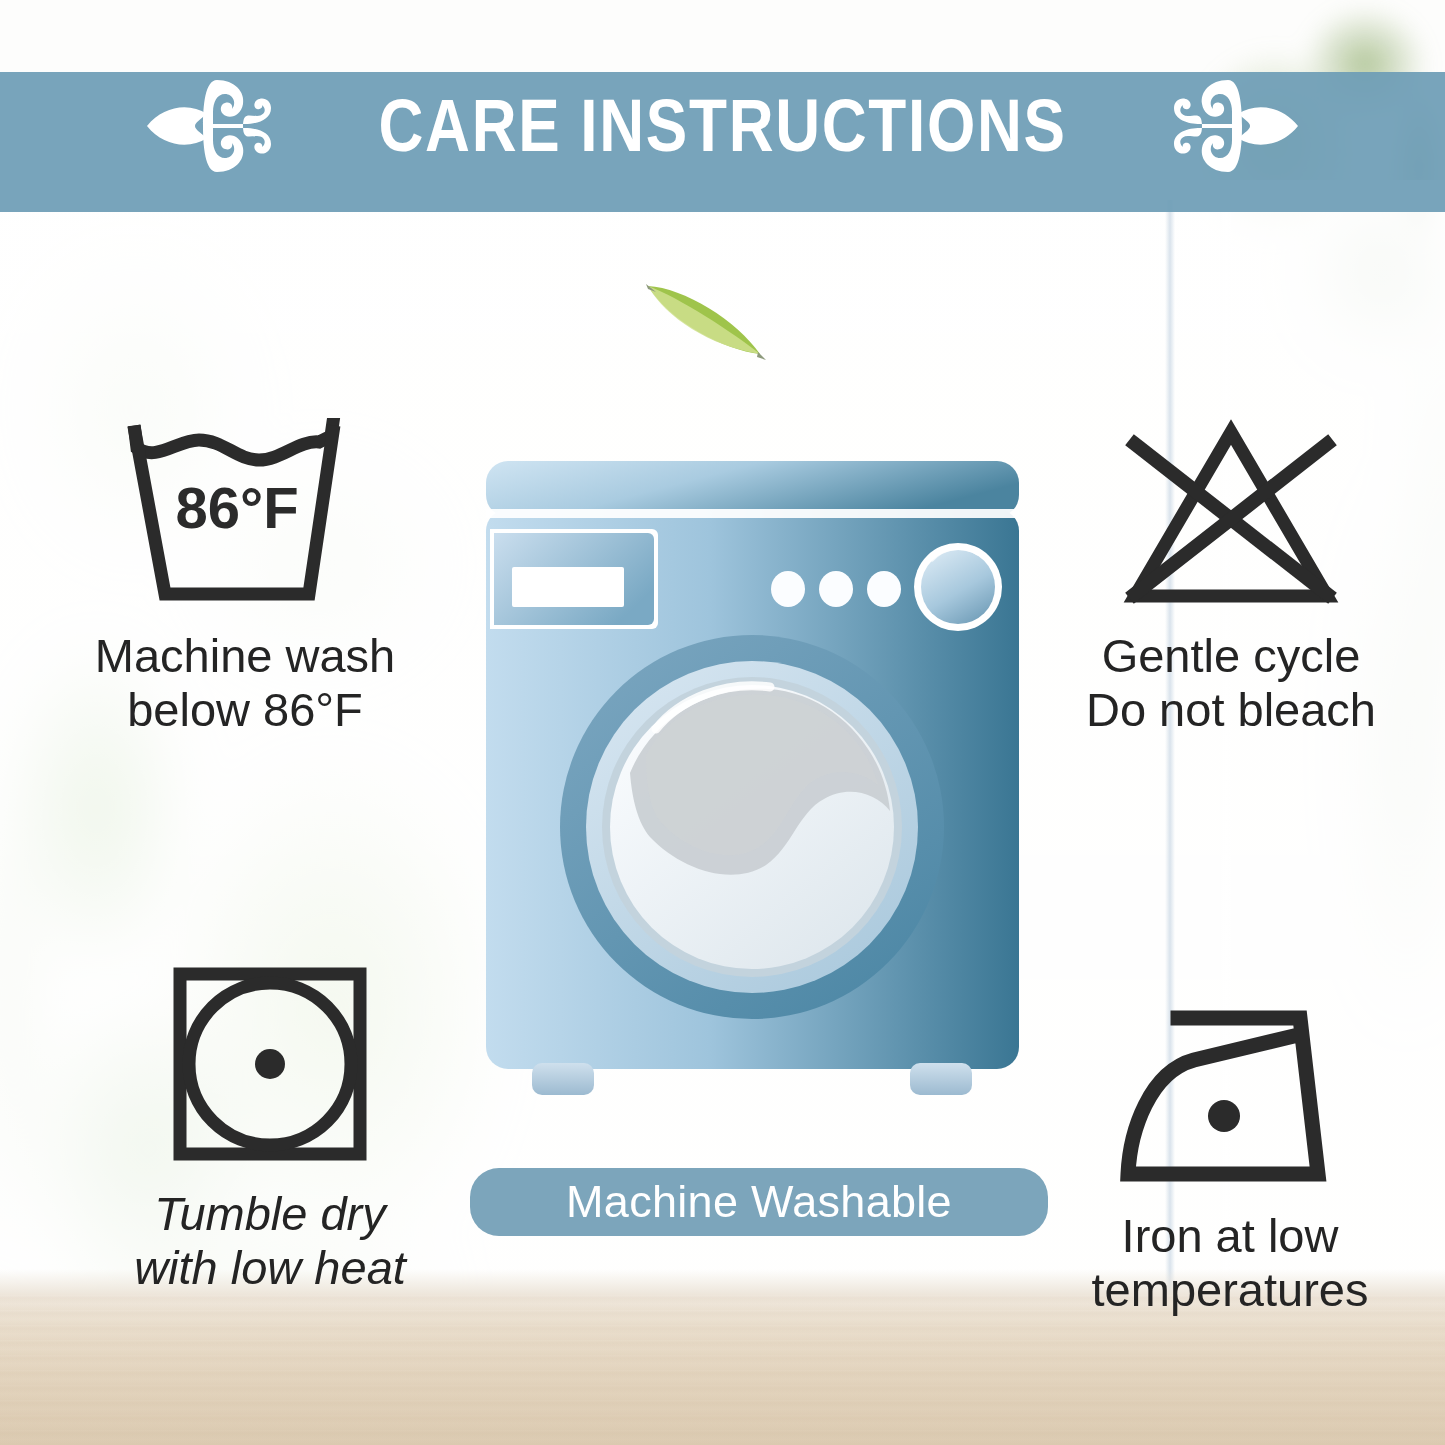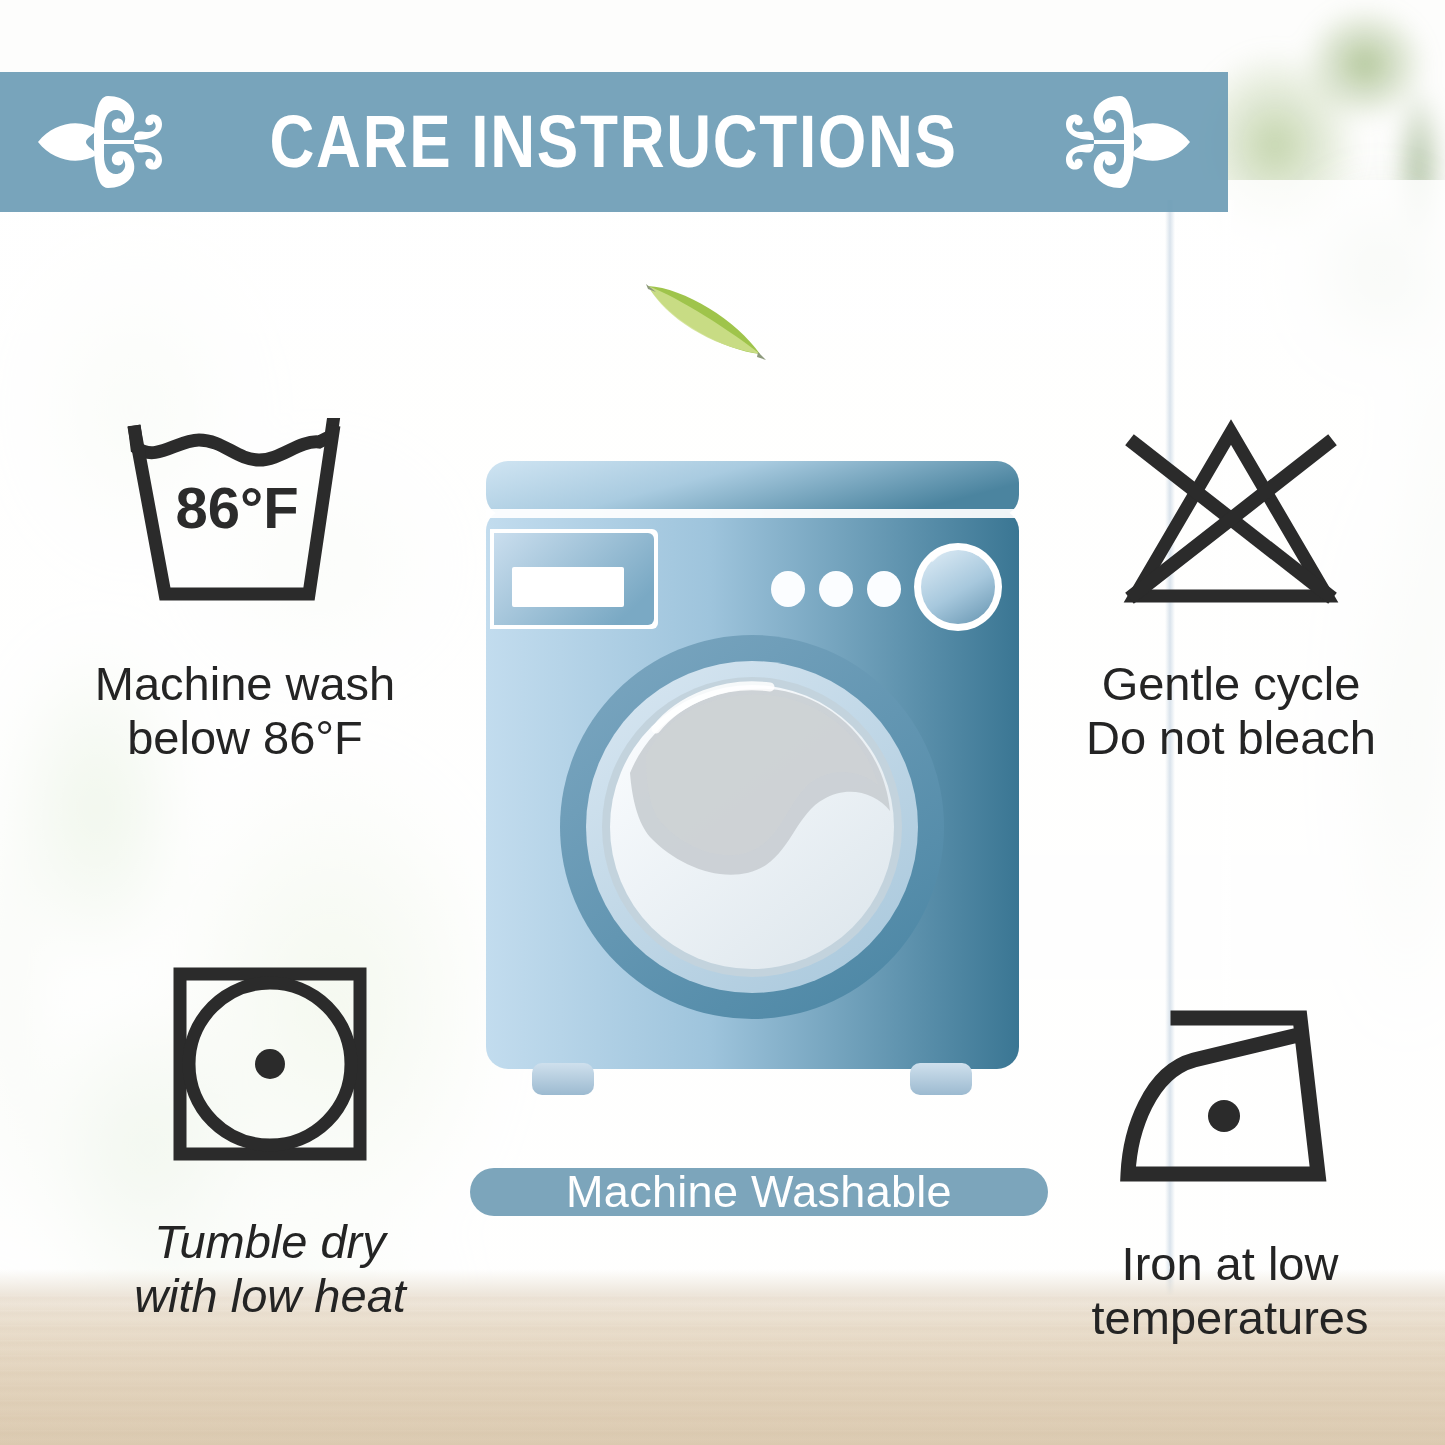--- a/index.html
+++ b/index.html
@@ -45,43 +45,43 @@
   .pane-a{left:1165px;width:10px;background:linear-gradient(90deg,rgba(215,226,235,.0),rgba(205,218,230,.75),rgba(215,226,235,.0));}
   .pane-b{left:1215px;width:22px;background:linear-gradient(90deg,rgba(255,255,255,.0),rgba(255,255,255,.95),rgba(255,255,255,.0));}
   .bg-wood{position:absolute;left:0;bottom:0;width:1445px;height:150px;
     background:linear-gradient(180deg,#efe7dc 0%,#e9ddcb 24%,#e3d4be 56%,#dccbb2 100%);}
   .bg-wood:before{content:"";position:absolute;inset:0;opacity:.5;
     background:repeating-linear-gradient(180deg,rgba(186,160,126,.0) 0px,rgba(186,160,126,.16) 3px,rgba(186,160,126,.0) 9px,rgba(186,160,126,.10) 15px);}
   .bg-wood-edge{position:absolute;left:0;bottom:150px;width:1445px;height:26px;
     background:linear-gradient(180deg,rgba(255,255,255,.0),rgba(236,228,216,.95));}
 
   
-  .banner{position:absolute;left:0;top:72px;width:1228px;height:140px;
-    background:rgba(110,157,182,.93);display:flex;align-items:center;justify-content:center;}
+  .banner{position:absolute;left:0;top:72px;width:1445px;height:140px;
+    background:rgba(110,157,182,.93);display:flex;align-items:flex-start;justify-content:center;}
   .banner-inner{display:flex;align-items:center;gap:40px;}
   .banner-title{color:#ffffff;font-size:74px;letter-spacing:2px;font-weight:700;
     font-family:"Liberation Sans Narrow","Liberation Sans",sans-serif;transform:scaleX(.84);
     transform-origin:center;white-space:nowrap;line-height:1;}
   .orn{width:128px;height:108px;flex:none;}
   .orn-r{transform:scaleX(-1);}
 
   
-  .cell{position:absolute;display:flex;flex-direction:column;align-items:center;gap:28px;}
+  .cell{position:absolute;display:flex;flex-direction:column;align-items:center;}
   .cell .glyph{display:block;}
   .cell .caption{margin-top:21px;text-align:center;color:#242424;
     font-size:47px;line-height:1.14;font-weight:400;white-space:pre-line;}
 
   #cell-wash{left:30px;top:418px;width:430px;}
   #cell-bleach{left:1016px;top:418px;width:430px;align-items:center;}
   #cell-dry{left:60px;top:962px;width:420px;font-style:italic;}
   #cell-iron{left:1020px;top:998px;width:420px;}
 
   
   .washer{position:absolute;left:480px;top:455px;width:545px;height:670px;}
-  .badge{position:absolute;left:470px;top:1168px;width:578px;height:48px;
+  .badge{position:absolute;left:470px;top:1168px;width:578px;height:68px;
     background:#7ca5bb;border-radius:29px;display:flex;align-items:center;justify-content:center;}
   .badge span{color:#ffffff;font-size:45px;font-weight:400;letter-spacing:.3px;}
 
   
   .leaf{position:absolute;left:640px;top:272px;width:130px;height:90px;}
 </style>
 </head>
 <body>
 
 <div id="stage">

